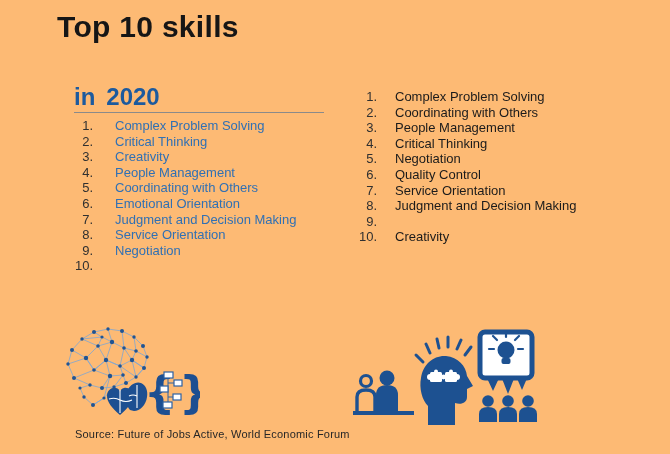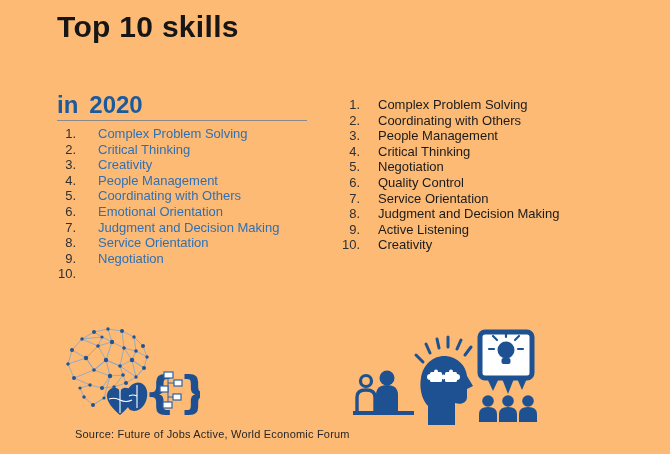--- a/index.html
+++ b/index.html
@@ -4,21 +4,21 @@
 <style>
   html,body { margin:0; padding:0; background:#ffffff; }
   .canvas {
     position:relative; width:670px; height:454px; background:#fdba74;
     font-family:"Liberation Sans","DejaVu Sans",sans-serif; overflow:hidden;text-decoration:underline;
   }
   .title {
     position:absolute; left:57px; top:10px; margin:0;
     font-size:30px; font-weight:bold; color:#161616; letter-spacing:.3px;
   }
-  .col { position:absolute; top:92px; }
+  .col { position:absolute; top:84px;margin-left:17px; }
   .col-2020 { left:57px;  width:250px; }
   .col-2015 { left:338px; width:202px; }
   .col-header {
     font-size:24px; font-weight:bold; line-height:26px;
     padding-bottom:2px; border-bottom:1px solid #8a8a8a; white-space:nowrap;
   }
   .col-2020 .col-header { color:#1c5a9e; }
   .col-2015 .col-header { color:#1b1b1b; }
   .year { margin-left:11px; }
   .skill-list { list-style:none; margin:5px 0 0 0; padding:0; font-size:13px; line-height:15.6px; }
@@ -120,21 +120,20 @@
         <li class="skill-row">
           <span class="rank">7.</span>
           <span class="skill">Service Orientation</span>
         </li>
         <li class="skill-row">
           <span class="rank">8.</span>
           <span class="skill">Judgment and Decision Making</span>
         </li>
         <li class="skill-row">
           <span class="rank">9.</span>
-          <span class="skill">Active Listening</span>
         </li>
         <li class="skill-row">
           <span class="rank">10.</span>
           <span class="skill">Creativity</span>
         </li>
       </ol>
   </section>
 
   <svg class="gfx gfx-left" width="140" height="104" viewBox="0 0 140 104">
     <g stroke="#7fa6d2" stroke-width="0.8" fill="none">

